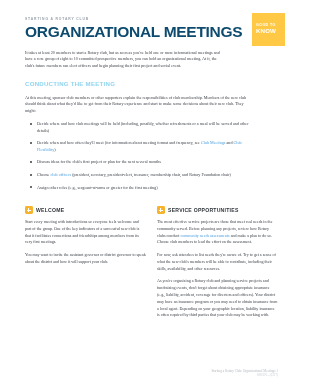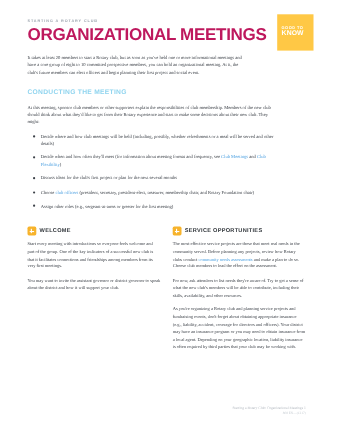--- a/index.html
+++ b/index.html
@@ -28,21 +28,21 @@
     text-transform:uppercase;
     font-weight:700;
     margin:0 0 3px 0;
     line-height:1;
   }
   .title{
     font-family:"Liberation Sans", sans-serif;
     font-size:15.5px;
     font-weight:700;
     letter-spacing:-0.3px;
-    color:#be185d;
+    color:#0c4a6e;
     margin:0;
     line-height:1.04;
   }
   .badge{
     position:absolute;
     top:13px;right:13px;
     width:33px;height:33px;
     background:#ffc845;
     display:flex;
     flex-direction:column;

